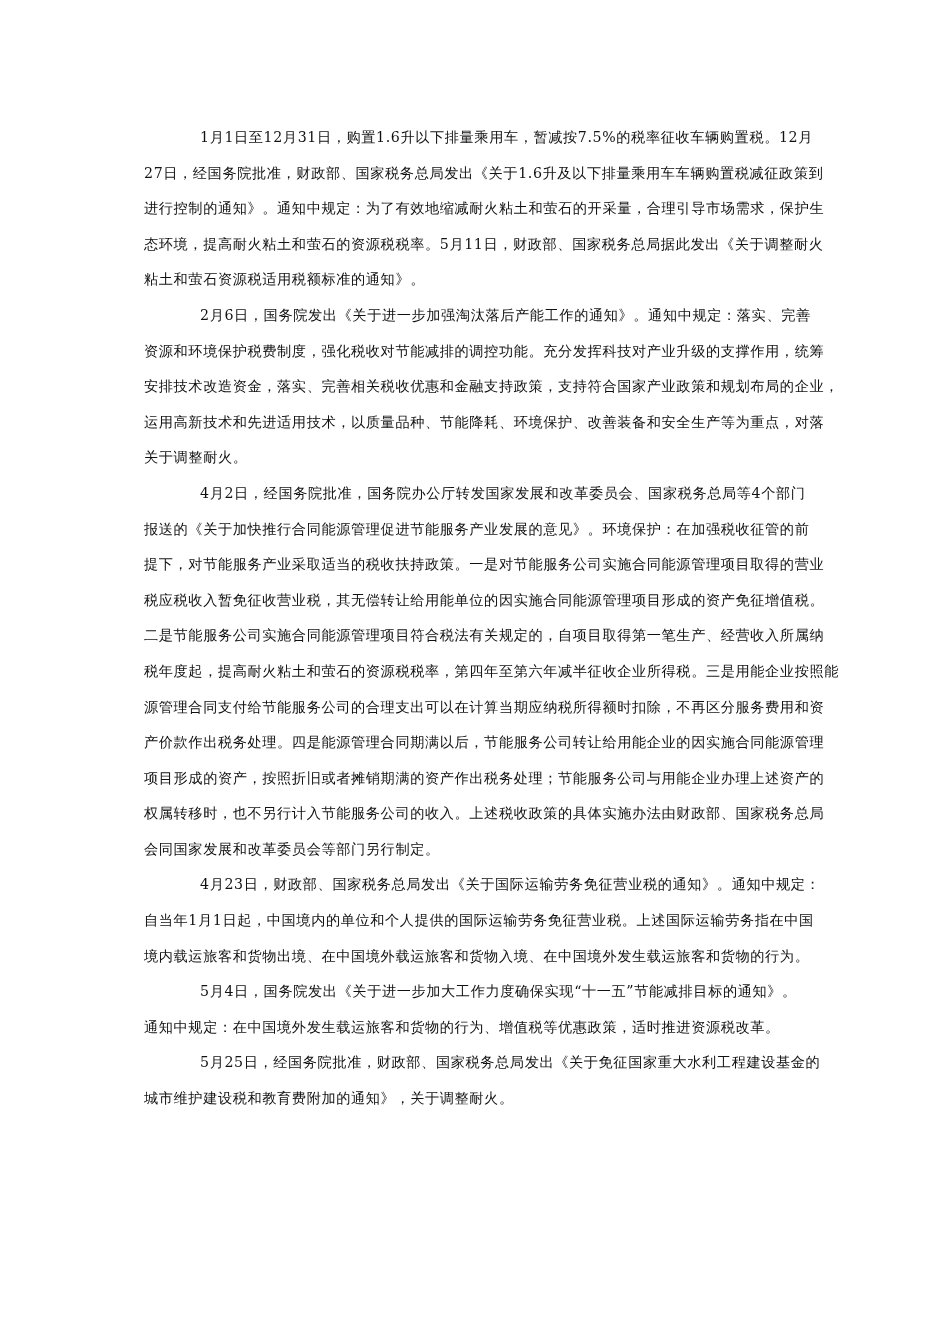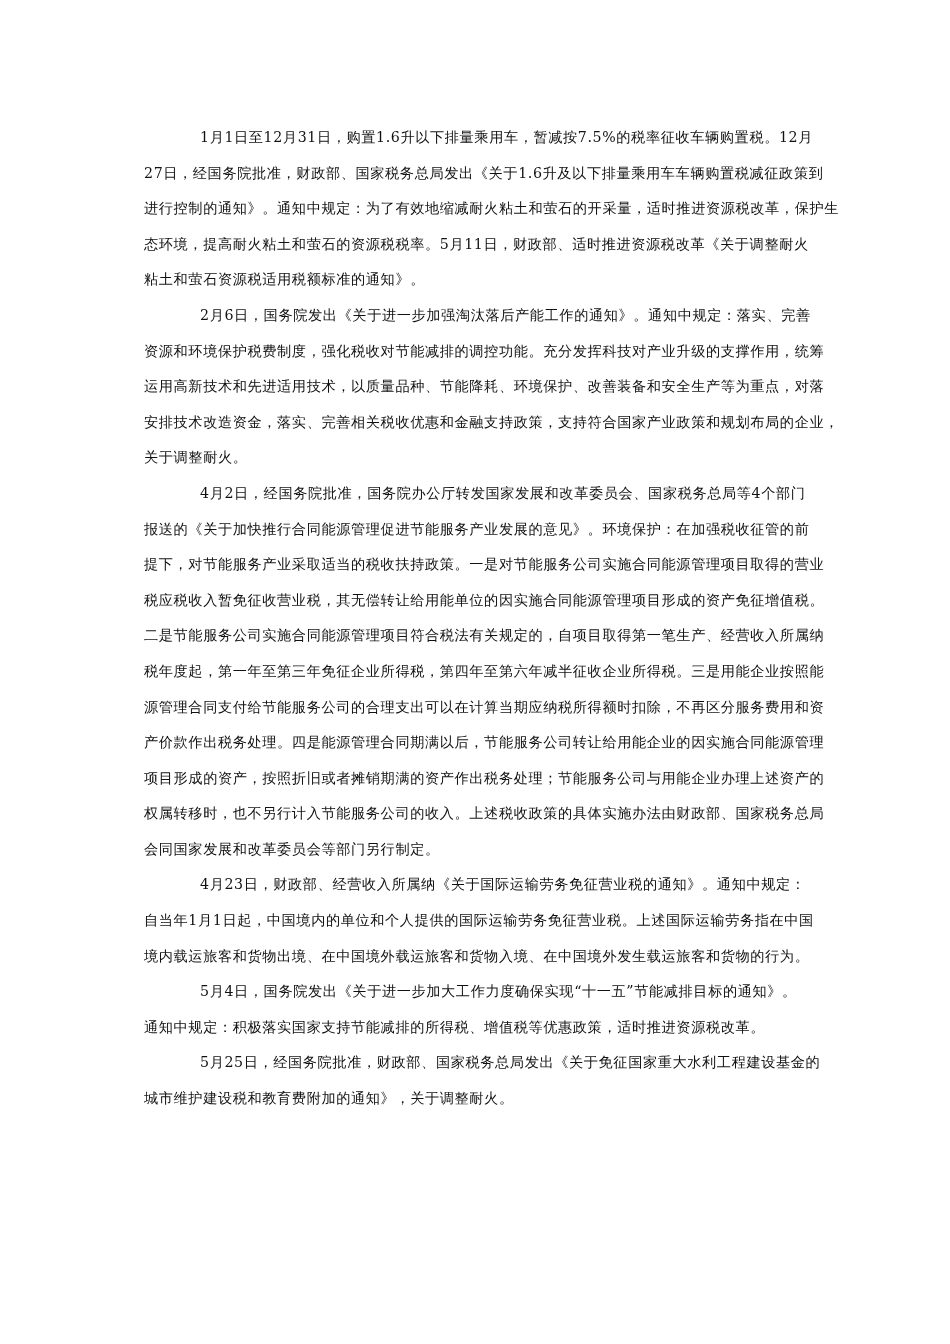--- a/index.html
+++ b/index.html
@@ -23,56 +23,56 @@
 
 <div class="page">
   <div class="content">
 
     <div>
       <div class="line indent">1月1日至12月31日，购置1.6升以下排量乘用车，暂减按7.5%的税率征收车辆购置税。12月</div>
       <div class="line">27日，经国务院批准，财政部、国家税务总局发出《关于1.6升及以下排量乘用车车辆购置税减征政策到</div>
     </div>
 
     <div>
-      <div class="line">进行控制的通知》。通知中规定：为了有效地缩减耐火粘土和萤石的开采量，适时推进资源税改革，保护生</div>
-      <div class="line">态环境，提高耐火粘土和萤石的资源税税率。5月11日，财政部、适时推进资源税改革《关于调整耐火</div>
+      <div class="line">进行控制的通知》。通知中规定：为了有效地缩减耐火粘土和萤石的开采量，合理引导市场需求，保护生</div>
+      <div class="line">态环境，提高耐火粘土和萤石的资源税税率。5月11日，财政部、国家税务总局据此发出《关于调整耐火</div>
       <div class="line">粘土和萤石资源税适用税额标准的通知》。</div>
     </div>
 
     <div>
       <div class="line indent">2月6日，国务院发出《关于进一步加强淘汰落后产能工作的通知》。通知中规定：落实、完善</div>
       <div class="line">资源和环境保护税费制度，强化税收对节能减排的调控功能。充分发挥科技对产业升级的支撑作用，统筹</div>
+      <div class="line">安排技术改造资金，落实、完善相关税收优惠和金融支持政策，支持符合国家产业政策和规划布局的企业，</div>
       <div class="line">运用高新技术和先进适用技术，以质量品种、节能降耗、环境保护、改善装备和安全生产等为重点，对落</div>
-      <div class="line">安排技术改造资金，落实、完善相关税收优惠和金融支持政策，支持符合国家产业政策和规划布局的企业，</div>
       <div class="line">关于调整耐火。</div>
     </div>
 
     <div>
       <div class="line indent">4月2日，经国务院批准，国务院办公厅转发国家发展和改革委员会、国家税务总局等4个部门</div>
       <div class="line">报送的《关于加快推行合同能源管理促进节能服务产业发展的意见》。环境保护：在加强税收征管的前</div>
       <div class="line">提下，对节能服务产业采取适当的税收扶持政策。一是对节能服务公司实施合同能源管理项目取得的营业</div>
       <div class="line">税应税收入暂免征收营业税，其无偿转让给用能单位的因实施合同能源管理项目形成的资产免征增值税。</div>
       <div class="line">二是节能服务公司实施合同能源管理项目符合税法有关规定的，自项目取得第一笔生产、经营收入所属纳</div>
-      <div class="line">税年度起，第一年至第三年免征企业所得税，第四年至第六年减半征收企业所得税。三是用能企业按照能</div>
+      <div class="line">税年度起，提高耐火粘土和萤石的资源税税率，第四年至第六年减半征收企业所得税。三是用能企业按照能</div>
       <div class="line">源管理合同支付给节能服务公司的合理支出可以在计算当期应纳税所得额时扣除，不再区分服务费用和资</div>
       <div class="line">产价款作出税务处理。四是能源管理合同期满以后，节能服务公司转让给用能企业的因实施合同能源管理</div>
       <div class="line">项目形成的资产，按照折旧或者摊销期满的资产作出税务处理；节能服务公司与用能企业办理上述资产的</div>
       <div class="line">权属转移时，也不另行计入节能服务公司的收入。上述税收政策的具体实施办法由财政部、国家税务总局</div>
       <div class="line">会同国家发展和改革委员会等部门另行制定。</div>
     </div>
 
     <div>
-      <div class="line indent">4月23日，财政部、经营收入所属纳《关于国际运输劳务免征营业税的通知》。通知中规定：</div>
+      <div class="line indent">4月23日，财政部、国家税务总局发出《关于国际运输劳务免征营业税的通知》。通知中规定：</div>
       <div class="line">自当年1月1日起，中国境内的单位和个人提供的国际运输劳务免征营业税。上述国际运输劳务指在中国</div>
       <div class="line">境内载运旅客和货物出境、在中国境外载运旅客和货物入境、在中国境外发生载运旅客和货物的行为。</div>
     </div>
 
     <div>
       <div class="line indent">5月4日，国务院发出《关于进一步加大工作力度确保实现“十一五”节能减排目标的通知》。</div>
-      <div class="line">通知中规定：积极落实国家支持节能减排的所得税、增值税等优惠政策，适时推进资源税改革。</div>
+      <div class="line">通知中规定：在中国境外发生载运旅客和货物的行为、增值税等优惠政策，适时推进资源税改革。</div>
     </div>
 
     <div>
       <div class="line indent">5月25日，经国务院批准，财政部、国家税务总局发出《关于免征国家重大水利工程建设基金的</div>
       <div class="line">城市维护建设税和教育费附加的通知》，关于调整耐火。</div>
     </div>
 
   </div>
 </div>
 

